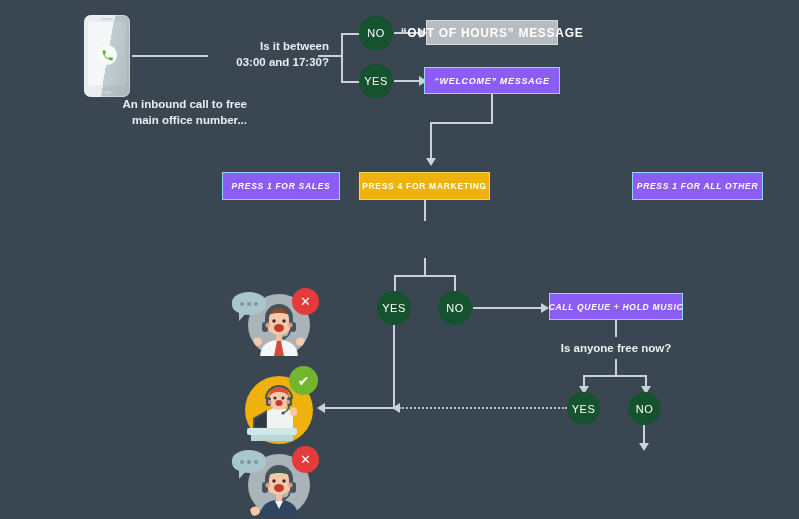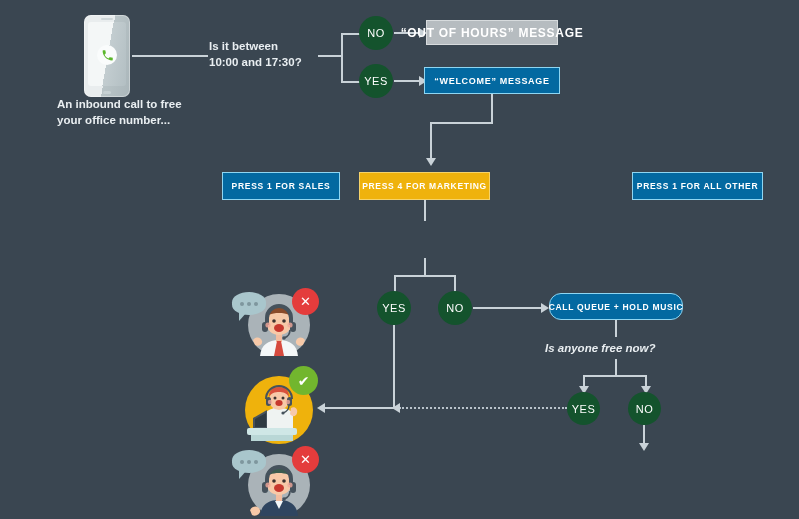--- a/index.html
+++ b/index.html
@@ -47,41 +47,42 @@
     position:absolute;
     box-sizing:border-box;
     display:flex;align-items:center;justify-content:center;
     color:#ffffff;
     font-weight:bold;
     letter-spacing:0.7px;
     text-align:center;
     border:1px solid rgba(255,255,255,0.55);
     white-space:nowrap;
   }
-  .box.blue{background:#0369a1;border-color:#8fd6f2;}
+  .box.blue{background:#8b5cf6;border-color:#8fd6f2;font-style:italic;}
   .box.gray{background:#b6bcc0;border-color:#d7dbdd;}
   .box.gold{background:#efb20c;border-color:#f6d36a;}
 
   
   .pill{
     position:absolute;
     border-radius:50%;
     background:#14532d;
     color:#ffffff;
     font-weight:normal;
     display:flex;align-items:center;justify-content:center;
     letter-spacing:0.5px;
   }
 
   
   .label{
     position:absolute;
     color:#e9eef1;
     font-weight:bold;
     line-height:1.35;
+    text-align:right;
   }
 
   
   .phone-wrap{position:absolute;}
   .phone-body{
     position:absolute;left:0;top:0;width:46px;height:82px;
     border-radius:7px;
     background:linear-gradient(100deg,#e9edee 0%,#e9edee 52%,#b9c4c7 52%,#aab6ba 100%);
     box-shadow:inset 0 0 0 1px rgba(255,255,255,.35);
   }
@@ -134,28 +135,28 @@
     <div class="phone-circle">
       <svg width="13" height="13" viewBox="0 0 24 24" aria-hidden="true">
         <path fill="#5bb72b" d="M6.6 10.8c1.5 3 4 5.4 7 6.9l2.3-2.3c.3-.3.7-.4 1.1-.3 1.2.4 2.4.6 3.7.6.6 0 1 .4 1 1V20c0 .6-.4 1-1 1C10.9 21 3 13.1 3 3.3c0-.6.4-1 1-1h3.3c.6 0 1 .4 1 1 0 1.3.2 2.5.6 3.7.1.4 0 .8-.3 1.1L6.6 10.8z"></path>
       </svg>
     </div>
     <div class="phone-home"></div>
   </div>
 
   <div class="label" style="left:57px;top:97px;font-size:11.5px;width:190px;">
     <span>An inbound call to free</span><br>
-    <span>your office number...</span>
+    <span>main office number...</span>
   </div>
 
   <div class="ln-h" style="left:132px;top:55px;width:76px;"></div>
 
   <div class="label" style="left:209px;top:39px;font-size:11.5px;width:120px;">
     <span>Is it between</span><br>
-    <span>10:00 and 17:30?</span>
+    <span>03:00 and 17:30?</span>
   </div>
 
   <div class="ln-h" style="left:318px;top:55px;width:24px;"></div>
   <div class="ln-v" style="left:341px;top:33px;height:50px;"></div>
   <div class="ln-h" style="left:341px;top:33px;width:22px;"></div>
   <div class="ln-h" style="left:341px;top:81px;width:22px;"></div>
 
   <div class="pill" style="left:359px;top:16px;width:34px;height:34px;font-size:11px;">NO</div>
 
   <div class="pill" style="left:359px;top:64px;width:34px;height:34px;font-size:11px;">YES</div>
@@ -186,29 +187,29 @@
   <div class="ln-h" style="left:394px;top:275px;width:62px;"></div>
   <div class="ln-v" style="left:394px;top:275px;height:18px;"></div>
   <div class="ln-v" style="left:454px;top:275px;height:18px;"></div>
 
   <div class="pill" style="left:377px;top:291px;width:34px;height:34px;font-size:11px;">YES</div>
   <div class="pill" style="left:438px;top:291px;width:34px;height:34px;font-size:11px;">NO</div>
 
   <div class="ln-h" style="left:473px;top:307px;width:70px;"></div>
   <div class="arrow-r" style="left:541px;top:303px;"></div>
 
-  <div class="box blue" style="left:549px;top:293px;width:134px;height:27px;font-size:8.5px;border-radius:12px;">CALL QUEUE + HOLD MUSIC</div>
+  <div class="box blue" style="left:549px;top:293px;width:134px;height:27px;font-size:8.5px;">CALL QUEUE + HOLD MUSIC</div>
 
   <div class="ln-v" style="left:393px;top:325px;height:83px;"></div>
   <div class="ln-h" style="left:324px;top:407px;width:70px;"></div>
   <div class="arrow-l" style="left:317px;top:403px;"></div>
 
   <div class="ln-v" style="left:615px;top:320px;height:17px;"></div>
 
-  <div class="label" style="left:545px;top:341px;font-size:11.5px;width:142px;font-style:italic;">Is anyone free now?</div>
+  <div class="label" style="left:545px;top:341px;font-size:11.5px;width:142px;text-align:center;">Is anyone free now?</div>
 
   <div class="ln-v" style="left:615px;top:359px;height:17px;"></div>
   <div class="ln-h" style="left:583px;top:375px;width:64px;"></div>
   <div class="ln-v" style="left:583px;top:375px;height:13px;"></div>
   <div class="ln-v" style="left:645px;top:375px;height:13px;"></div>
   <div class="arrow-d" style="left:579px;top:386px;"></div>
   <div class="arrow-d" style="left:641px;top:386px;"></div>
 
   <div class="pill" style="left:567px;top:392px;width:33px;height:33px;font-size:11px;">YES</div>
   <div class="pill" style="left:628px;top:392px;width:33px;height:33px;font-size:11px;">NO</div>

